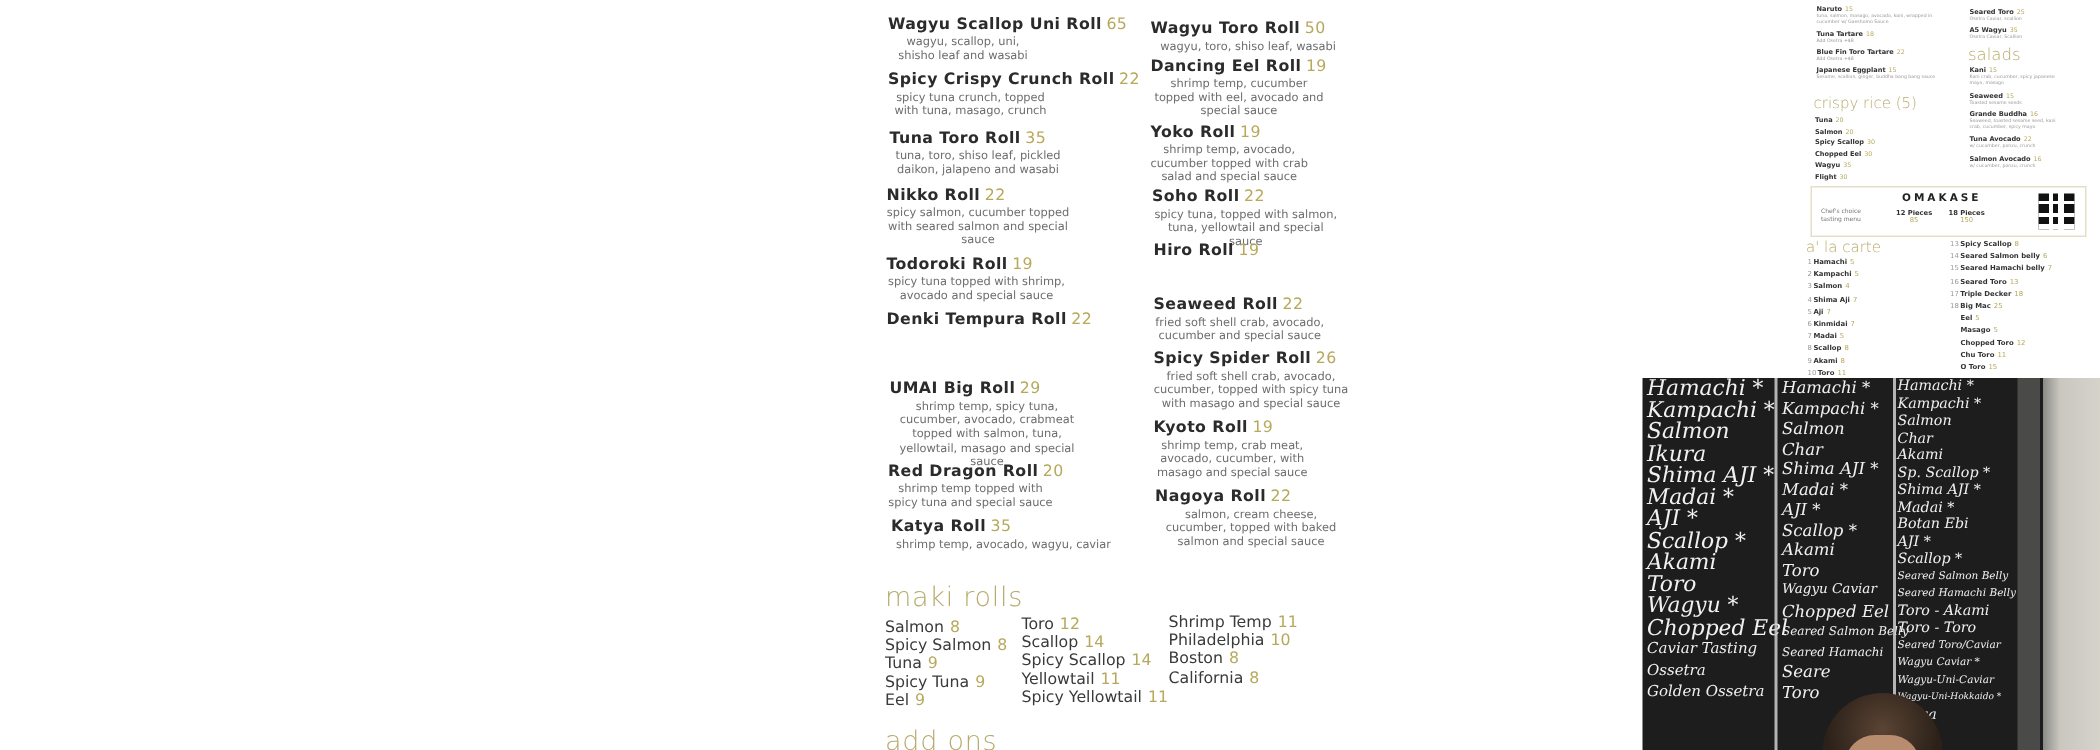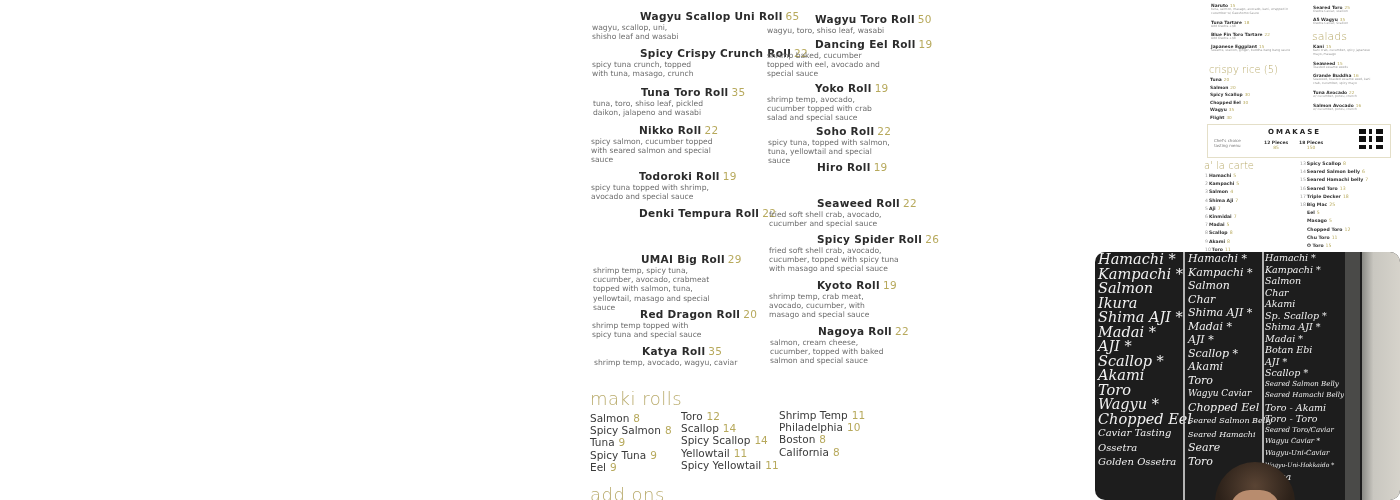--- a/index.html
+++ b/index.html
@@ -1,22 +1,22 @@
 <!DOCTYPE html>
 <html><head>
 <meta charset="utf-8">
 <style>
   * { box-sizing: border-box; margin: 0; padding: 0; }
   html, body { width: 1400px; height: 500px; overflow: hidden; background: #ffffff; }
   body { position: relative; font-family: "DejaVu Sans", sans-serif; color: #2a2a2a; }
 
   .roll { position: absolute; }
-  .roll .name { font-size: 10.5px; font-weight: bold; color: #2b2b2b; letter-spacing: 0.3px; white-space: nowrap; margin-left: 48px; }
+  .roll .name { font-size: 10.5px; font-weight: bold; color: #2b2b2b; letter-spacing: 0.3px; white-space: nowrap; }
   .roll .price { color: #b7a95c; font-weight: normal; margin-left: 3px; font-size: 10.5px; }
-  .roll .desc { font-size: 7.6px; color: #6d6d6d; line-height: 9.2px; margin-top: 1px; }
+  .roll .desc { font-size: 7.6px; color: #6d6d6d; line-height: 9.2px; margin-top: 1px; text-align: center; }
 
   .section-title { position: absolute; font-size: 18px; color: #b9ab6c; font-weight: 300; letter-spacing: 0.5px; }
 
   .maki-col { position: absolute; font-size: 10.5px; color: #3a3a3a; }
   .maki-col div { height: 12.2px; line-height: 12px; white-space: nowrap; }
   .maki-col .p { color: #b7a95c; margin-left: 4px; }
 
   
   .mini { position: absolute; font-size: 4.2px; color: #333; }
   .mini .nm { font-weight: bold; font-size: 4.4px; }
@@ -34,21 +34,21 @@
           linear-gradient(90deg, #111 0 30%, transparent 30% 40%, #111 40% 55%, transparent 55% 70%, #111 70%),
           linear-gradient(0deg, #fff 0 15%, transparent 15% 35%, #fff 35% 45%, transparent 45% 70%, #fff 70% 80%, transparent 80%);
         background-blend-mode: screen; }
 
   .alc { position: absolute; font-size: 4.6px; color: #333; }
   .alc div { height: 8.2px; line-height: 8px; white-space: nowrap; }
   .alc .n { color: #999; margin-right: 1px; }
   .alc .p { color: #b7a95c; margin-left: 2px; }
 
   
-  .photo { position: absolute; left: 1095px; top: 252px; width: 305px; height: 248px; background: #1d1d1d; overflow: hidden; border-radius: 10px; }
+  .photo { position: absolute; left: 1095px; top: 252px; width: 305px; height: 248px; background: #1d1d1d; overflow: hidden; }
   .photo .wall { position: absolute; right: 0; top: 0; width: 38px; height: 100%; background: linear-gradient(90deg,#8b8b86,#c9c7c0 30%,#d6d3cb); }
   .photo .frame { position: absolute; left: 250px; top: 0; width: 15px; height: 100%; background: #4a4a48; }
   .photo .vline { position: absolute; top: 0; width: 2px; height: 100%; background: #cfcfcf; opacity: 0.85; }
   .chalk-col { position: absolute; top: 0; font-family: "DejaVu Serif", serif; color: #f1f1f1; font-style: italic; }
   .chalk-col div { white-space: nowrap; }
   .head { position: absolute; left: 120px; top: 210px; width: 80px; height: 60px; border-radius: 40px 40px 0 0; background: radial-gradient(circle at 50% 40%, #5a4434, #2c2119 70%); }
   .face { position: absolute; left: 135px; top: 238px; width: 50px; height: 20px; border-radius: 25px 25px 0 0; background: #b88c6e; }
 </style>
 </head>
 <body>
@@ -91,21 +91,21 @@
   </div>
 </div>
 
 <div>
   <div class="roll" style="left:767px;top:13px;width:150px">
     <div class="name"><span>Wagyu Toro Roll</span><span class="price">50</span></div>
     <div class="desc" style="width:130px">wagyu, toro, shiso leaf,  wasabi</div>
   </div>
   <div class="roll" style="left:767px;top:38px;width:150px">
     <div class="name"><span>Dancing Eel Roll</span><span class="price">19</span></div>
-    <div class="desc" style="width:118px">shrimp baked, cucumber topped with eel, avocado and special sauce</div>
+    <div class="desc" style="width:118px">shrimp temp, cucumber topped with eel, avocado and special sauce</div>
   </div>
   <div class="roll" style="left:767px;top:82px;width:150px">
     <div class="name"><span>Yoko Roll</span><span class="price">19</span></div>
     <div class="desc" style="width:105px">shrimp temp, avocado, cucumber topped with crab salad and special sauce</div>
   </div>
   <div class="roll" style="left:768px;top:125px;width:150px">
     <div class="name"><span>Soho Roll</span><span class="price">22</span></div>
     <div class="desc" style="width:125px">spicy tuna, topped with salmon, tuna, yellowtail and special sauce</div>
   </div>
   <div class="roll" style="left:769px;top:161px;width:150px">

